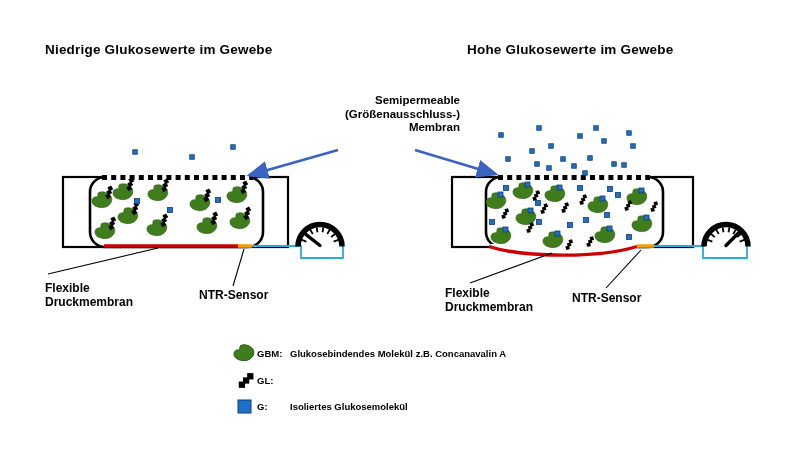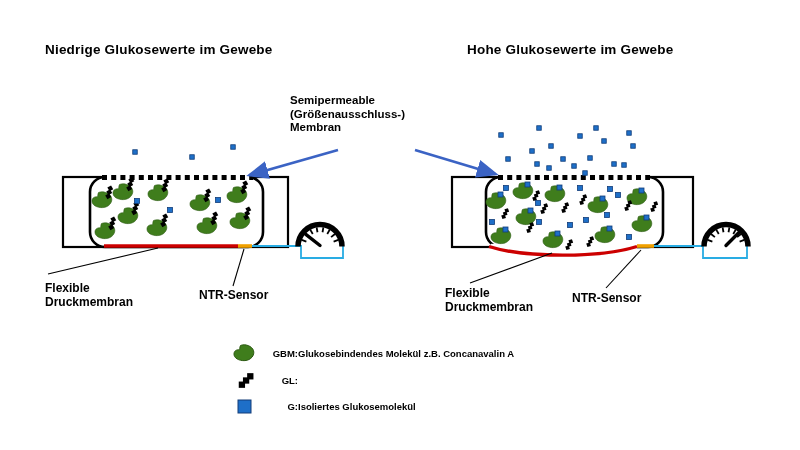--- a/index.html
+++ b/index.html
@@ -2,25 +2,25 @@
 <html><head>
 <meta charset="utf-8">
 <style>
   html,body{margin:0;padding:0;background:#fff;}
   #stage{position:relative;width:800px;height:450px;background:#fff;overflow:hidden;
          font-family:"Liberation Sans",sans-serif;font-weight:bold;color:#000;}
   #diagram-svg{position:absolute;left:0;top:0;}
   .ovl{position:absolute;white-space:pre-line;line-height:1.18;}
   .title{font-size:13.5px;letter-spacing:.2px;}
   .devlabel{font-size:12px;}
-  .memlabel{font-size:11.5px;text-align:left;width:170px;}
+  .memlabel{font-size:11.5px;text-align:right;width:170px;}
   #legend{position:absolute;left:231px;top:344px;font-size:9.5px;}
   .lrow{display:flex;align-items:center;margin-bottom:9px;}
   .licon{width:26px;display:flex;justify-content:center;align-items:center;}
-  .lkey{width:33px;margin-left:8px;text-align:right;}
+  .lkey{width:33px;margin-left:0;}
   .ltext{white-space:nowrap;}
 </style>
 </head>
 <body>
 
 <div id="stage">
 
   <svg id="diagram-svg" width="800" height="450" viewBox="0 0 800 450">
     <defs>
       <marker id="arrowBlue" markerWidth="9" markerHeight="8" refX="7" refY="3.5" orient="auto">

